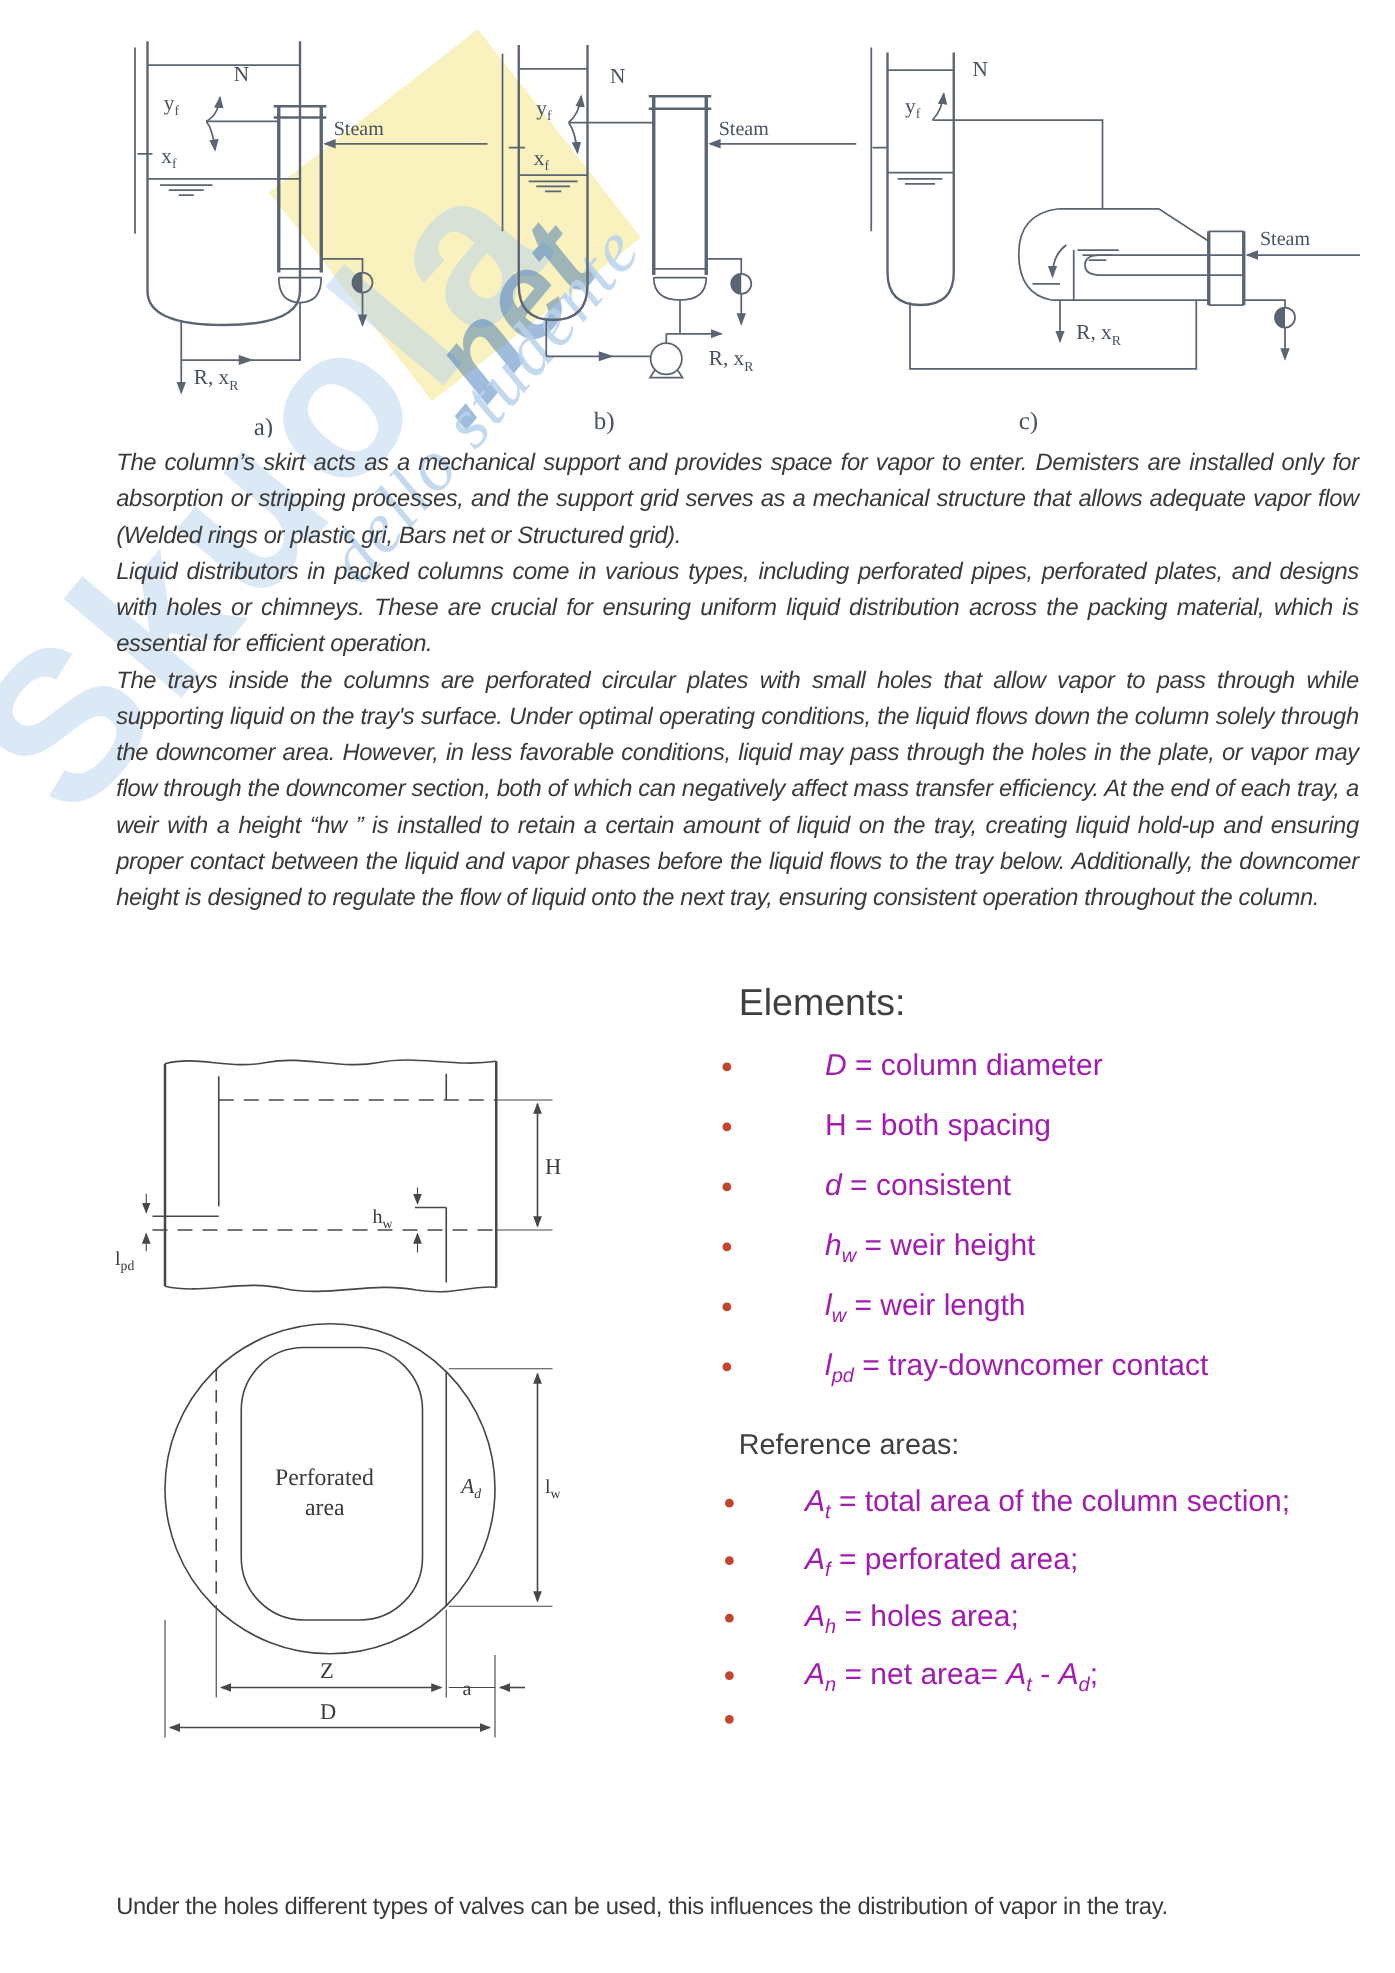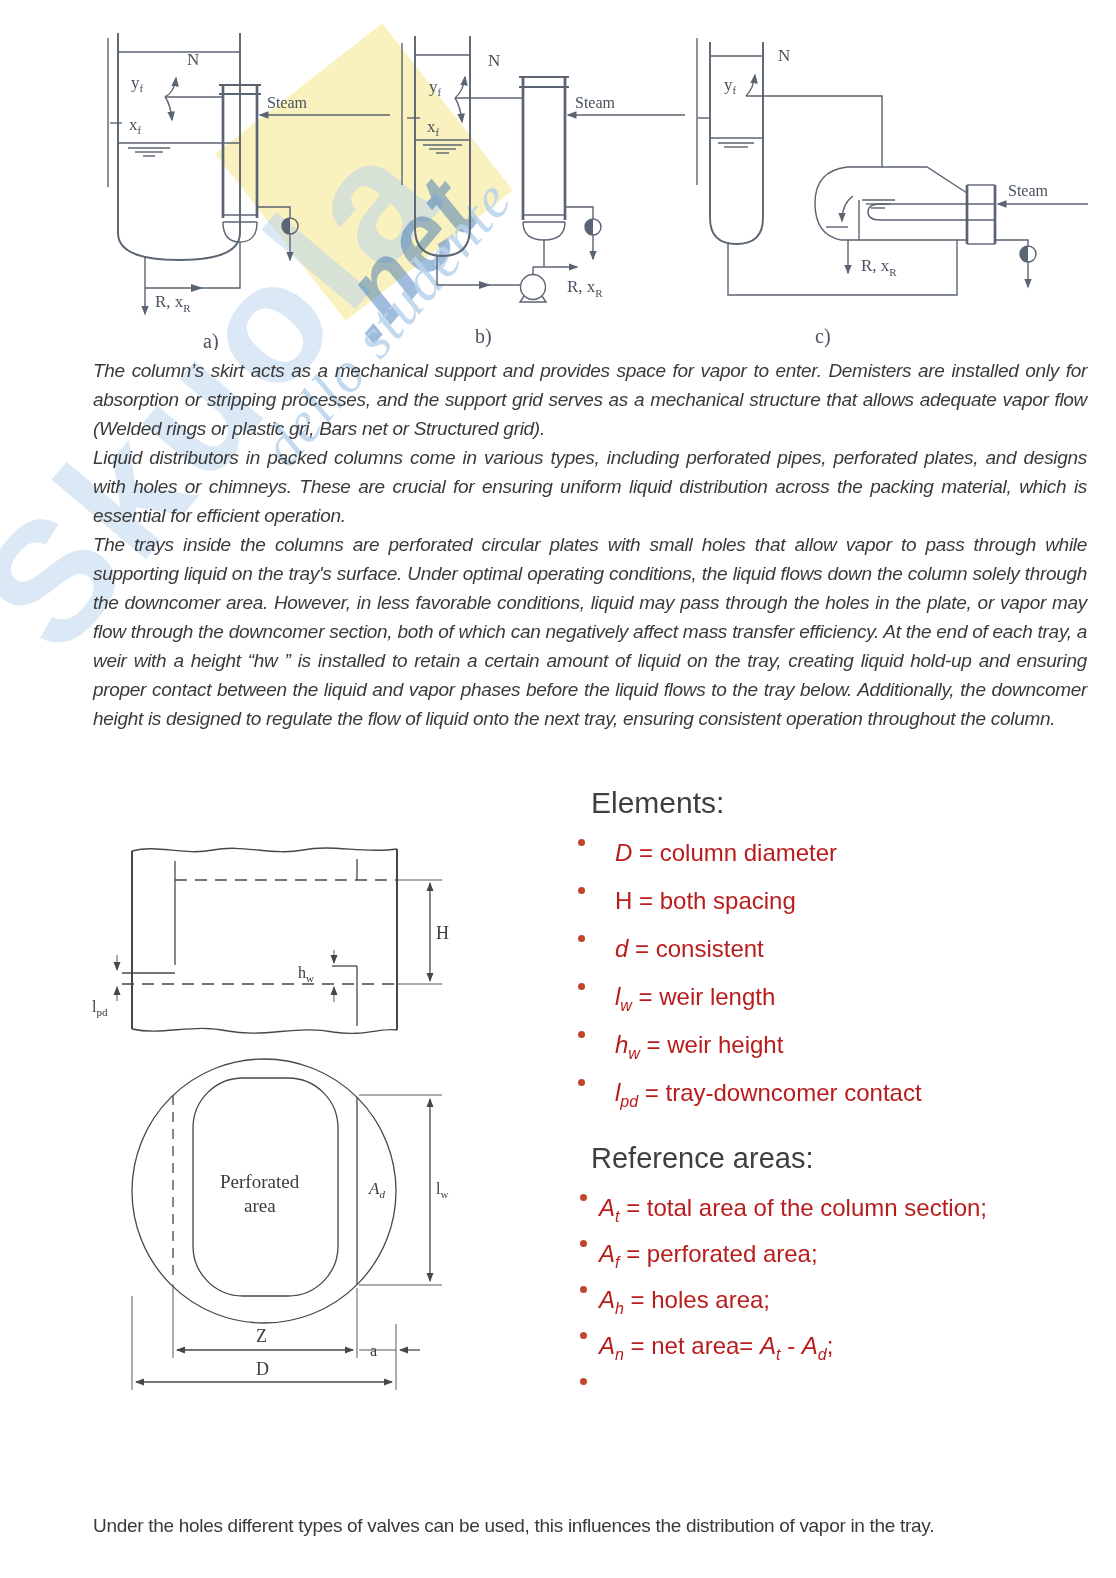--- a/index.html
+++ b/index.html
@@ -42,23 +42,23 @@
   .lbl19{font-size:19px;}
   
   .textblock{position:absolute;left:93px;top:356px;width:994px;z-index:1;color:var(--ink);
              font-size:19px;line-height:29px;letter-spacing:-0.3px;text-align:justify;font-style:italic;}
   .textblock p{margin:0;}
   .closing{position:absolute;left:93px;top:1496px;width:1005px;z-index:1;color:var(--ink);
            font-size:19px;letter-spacing:-0.3px;}
   
   .lists{position:absolute;left:565px;top:786px;width:551px;z-index:1;color:#3c3c3c;}
   .list-title{font-size:30px;font-weight:500;margin:0 11px 0 26px;color:#3f3f3f;}
-  .ref-title{margin-top:35px;font-size:29px;}
+  .ref-title{margin-top:35px;font-size:23px;}
   ul.blist{list-style:none;padding:0;margin:19px 0 0 0;}
-  .blist li{display:flex;align-items:flex-start;font-size:24px;color:#b91c1c;}
+  .blist li{display:flex;align-items:center;font-size:24px;color:#a21caf;gap:45px;}
   .el-list li{margin-bottom:20px;}
   .ref-list{margin-top:24px;}
   .ref-list li{margin-bottom:18px;}
   .bullet{width:7px;height:7px;border-radius:50%;background:var(--bullet);flex:0 0 auto;}
   .el-list li .bullet{margin:0 30px 0 13px;}
   .ref-list li .bullet{margin:0 12px 0 15px;}
   .it{font-style:italic;}
   .blist sub{font-size:16px;line-height:0;}
 </style>
 </head>
@@ -307,25 +307,25 @@
         <li>
           <span class="bullet"></span>
           <span><span>H</span><span> = both spacing</span></span>
         </li>
         <li>
           <span class="bullet"></span>
           <span><span class="it">d</span><span> = consistent</span></span>
         </li>
         <li>
           <span class="bullet"></span>
+          <span><span class="it">h</span><sub class="it">w</sub><span> = weir height</span></span>
+        </li>
+        <li>
+          <span class="bullet"></span>
           <span><span class="it">l</span><sub class="it">w</sub><span> = weir length</span></span>
-        </li>
-        <li>
-          <span class="bullet"></span>
-          <span><span class="it">h</span><sub class="it">w</sub><span> = weir height</span></span>
         </li>
         <li>
           <span class="bullet"></span>
           <span><span class="it">l</span><sub class="it">pd</sub><span> = tray-downcomer contact</span></span>
         </li>
       </ul>
     <h2 class="list-title ref-title">Reference areas:</h2>
     <ul class="blist ref-list">
         <li>
           <span class="bullet"></span>

